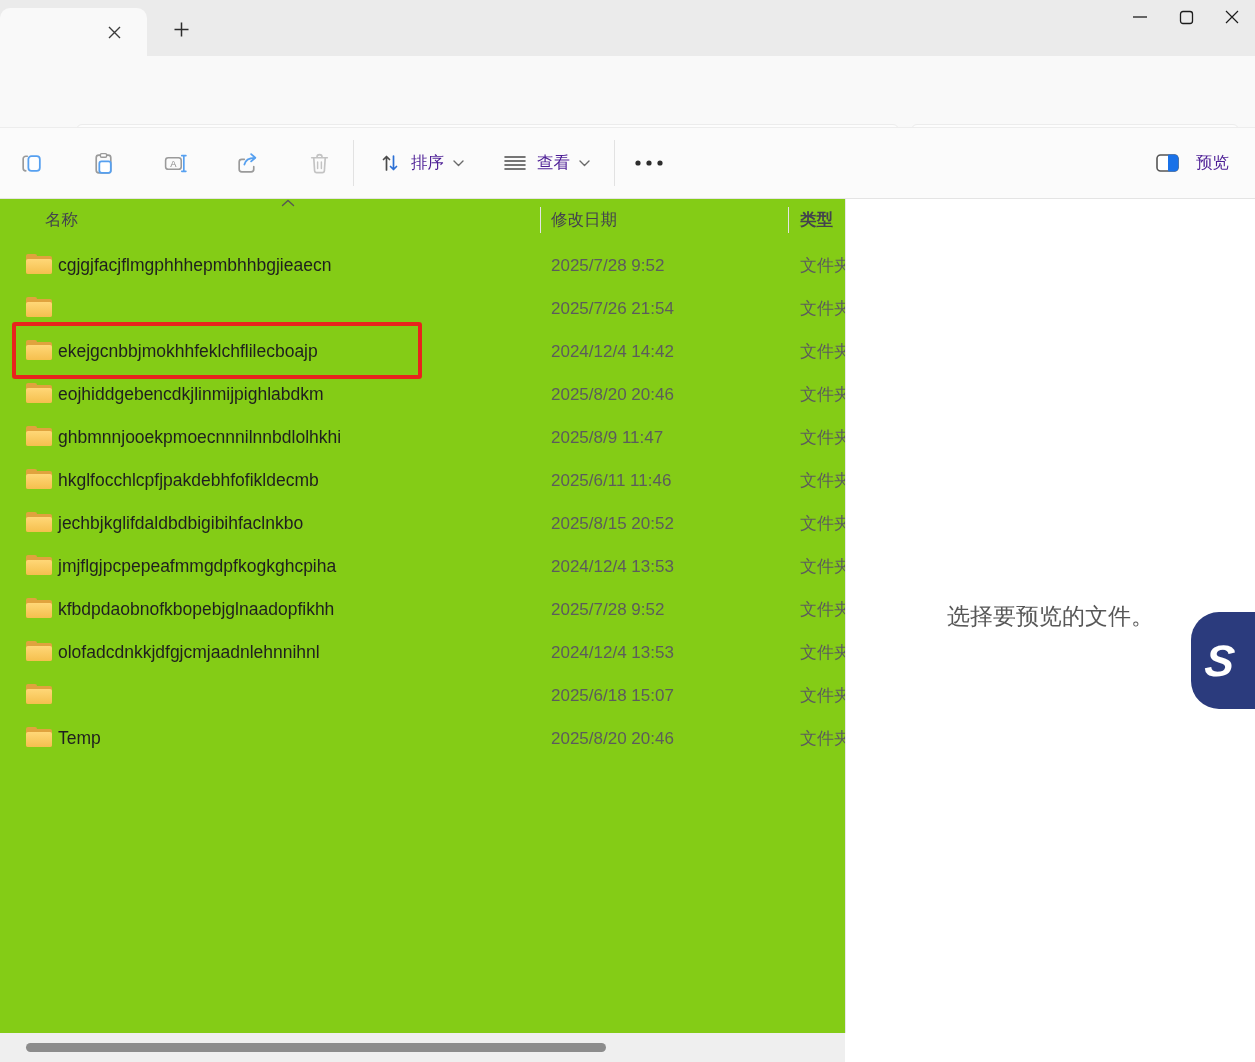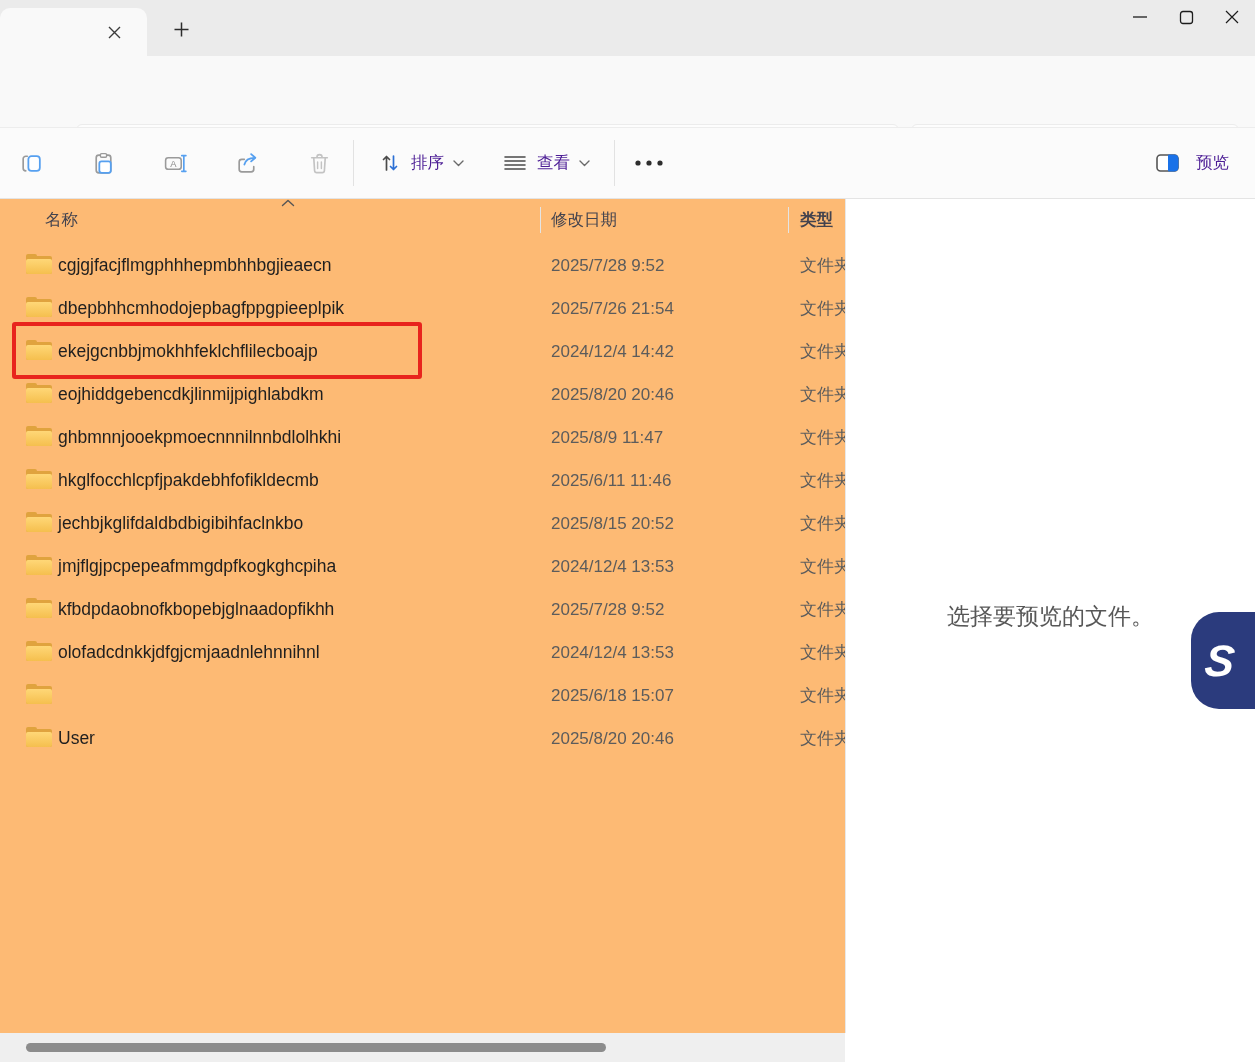--- a/index.html
+++ b/index.html
@@ -54,21 +54,21 @@
   .tb-divider{width:1px;height:46px;background:#e2e2e2;margin:0 12px;flex:none;}
   .tool-btn-labeled{display:flex;align-items:center;gap:9px;height:44px;padding:0 12px;
        border-radius:6px;cursor:pointer;flex:none;}
   .tool-label{font-size:16.5px;color:#4c1d95;white-space:nowrap;}
   .spacer{flex:1;}
   .preview-toggle{display:flex;align-items:center;gap:16px;height:44px;padding:0 14px;
        margin-right:12px;border-radius:6px;cursor:pointer;flex:none;}
 
   
   .main{position:absolute;left:0;top:199px;width:1255px;height:834px;}
-  .left-pane{position:absolute;left:0;top:0;width:845px;height:834px;overflow:hidden;background:#fdba74;}
+  .left-pane{position:absolute;left:0;top:0;width:845px;height:834px;overflow:hidden;background:#84cc16;}
   .pane-divider{position:absolute;left:845px;top:0;width:1px;height:834px;background:#e8e8e8;}
 
   .header-row{position:absolute;left:0;top:0;width:845px;height:42px;}
   .col-h{position:absolute;top:0;height:42px;display:flex;align-items:center;
        font-size:16.5px;color:#43434e;cursor:pointer;}
   .col-name{left:45px;}
   .col-date{left:551px;}
   .col-type{left:800px;font-weight:bold;}
   .sort-caret{position:absolute;left:281px;top:0px;}
   .hdr-sep{position:absolute;top:8px;width:1px;height:26px;background:#e4e4e4;}
@@ -368,21 +368,20 @@
     <span class="file-name">cgjgjfacjflmgphhhepmbhhbgjieaecn</span>
     <span class="file-date">2025/7/28 9:52</span>
     <span class="file-type">文件夹</span>
   </div>
           <div class="file-row">
     <span class="folder-icon">
       <span class="tabf"></span>
               <span class="back"></span>
               <span class="front"></span>
     </span>
-    <span class="file-name">dbepbhhcmhodojepbagfppgpieeplpik</span>
     <span class="file-date">2025/7/26 21:54</span>
     <span class="file-type">文件夹</span>
   </div>
           <div class="file-row">
     <span class="folder-icon">
       <span class="tabf"></span>
               <span class="back"></span>
               <span class="front"></span>
     </span>
     <span class="file-name">ekejgcnbbjmokhhfeklchflilecboajp</span>
@@ -467,21 +466,21 @@
     </span>
     <span class="file-date">2025/6/18 15:07</span>
     <span class="file-type">文件夹</span>
   </div>
           <div class="file-row">
     <span class="folder-icon">
       <span class="tabf"></span>
               <span class="back"></span>
               <span class="front"></span>
     </span>
-    <span class="file-name">User</span>
+    <span class="file-name">Temp</span>
     <span class="file-date">2025/8/20 20:46</span>
     <span class="file-type">文件夹</span>
   </div>
         </div>
 
       <div class="highlight-box"></div>
     </div>
 
     <div class="pane-divider"></div>
 

